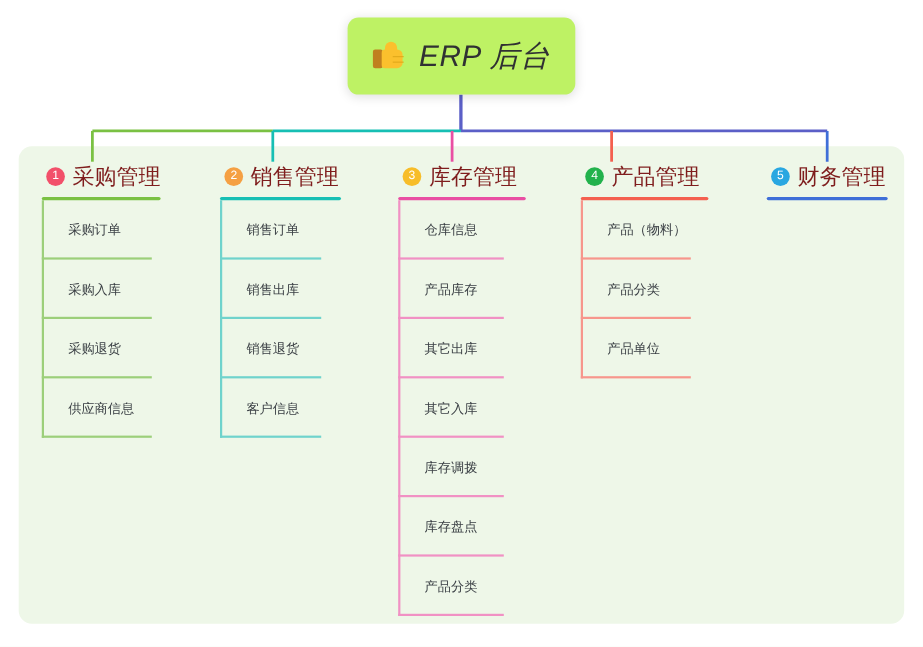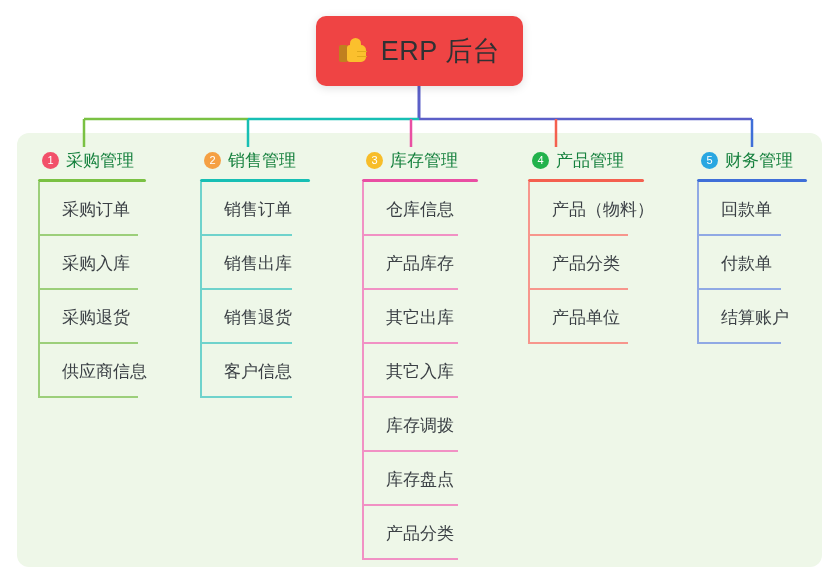--- a/index.html
+++ b/index.html
@@ -10,26 +10,27 @@
     overflow:hidden;
     position:relative;
   }
   #root{position:absolute;left:0;top:0;width:839px;height:588px;}
 
   
   .title-card{
     position:absolute;
     left:316px;top:16px;
     width:207px;height:70px;
-    background:#ef4444;
+    background:#bef264;
     border-radius:10px;
     box-shadow:0 2px 10px rgba(0,0,0,0.13);
     display:flex;align-items:center;justify-content:center;
     gap:12px;
     z-index:6;
+    font-style:italic;
   }
   .title-emoji{
     font-size:27px;line-height:1;
     display:inline-block;
     width:30px;height:30px;position:relative;
   }
   
   .tu-cuff{position:absolute;left:0;bottom:4px;width:9px;height:17px;background:#c0801f;border-radius:2px;}
   .tu-palm{position:absolute;left:8px;bottom:4px;width:19px;height:17px;background:#fbc02d;border-radius:3px 5px 5px 3px;}
   .tu-thumb{position:absolute;left:11px;bottom:17px;width:11px;height:11px;background:#fbc02d;border-radius:6px 6px 2px 2px;}
@@ -60,33 +61,33 @@
     display:flex;align-items:center;gap:7px;
     height:26px;
     padding-left:4px;
     white-space:nowrap;
   }
   .badge{
     width:17px;height:17px;border-radius:50%;
     color:#fff;font-size:11px;line-height:17px;text-align:center;
     flex:0 0 auto;font-family:"Liberation Sans",sans-serif;
   }
-  .head-label{font-size:17px;color:#15803d;}
+  .head-label{font-size:20px;color:#7f1d1d;}
   .head-rule{height:3px;border-radius:2px;margin-top:6px;}
 
   .items{position:relative;margin-top:0;}
   .spine{position:absolute;left:0;top:0;width:2px;}
   .item{
     position:relative;
     height:54px;
     box-sizing:border-box;
     display:flex;align-items:center;
     padding-left:24px;
   }
-  .item-label{font-size:17px;color:#3b4045;white-space:nowrap;text-align:center;}
+  .item-label{font-size:12px;color:#3b4045;white-space:nowrap;text-align:center;}
   .item-rule{
     position:absolute;left:0;bottom:0;height:1.6px;
   }
 </style>
 </head>
 <body>
 
 <div id="root">
 
   <div class="panel"></div>
@@ -226,31 +227,16 @@
             <div class="item-rule" style="background: rgb(247, 150, 140); width: 100px;"></div>
           </div>
         </div>
       </div>
       <div class="col" style="left: 697px; width: 98px;">
         <div class="col-head">
           <span class="badge" style="background: rgb(41, 167, 225);">5</span>
           <span class="head-label">财务管理</span>
         </div>
         <div class="head-rule" style="background: rgb(63, 111, 216); width: 110px;"></div>
-        <div class="items" style="height: 162px;">
-          <div class="spine" style="background: rgb(144, 169, 228); height: 162px;"></div>
-          <div class="item">
-            <span class="item-label">回款单</span>
-            <div class="item-rule" style="background: rgb(144, 169, 228); width: 84px;"></div>
-          </div>
-          <div class="item">
-            <span class="item-label">付款单</span>
-            <div class="item-rule" style="background: rgb(144, 169, 228); width: 84px;"></div>
-          </div>
-          <div class="item">
-            <span class="item-label">结算账户</span>
-            <div class="item-rule" style="background: rgb(144, 169, 228); width: 84px;"></div>
-          </div>
-        </div>
       </div>
     </div>
 
 </div>
 
 </body></html>

